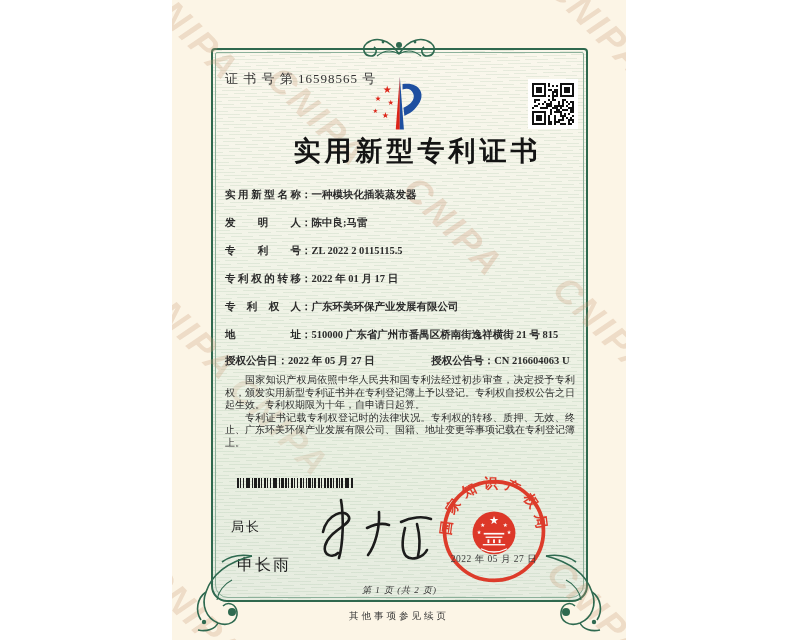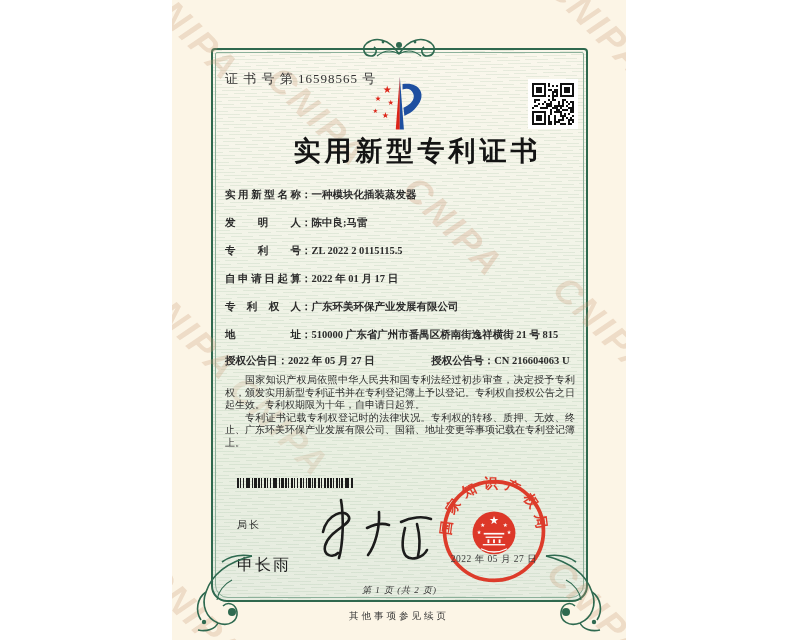--- a/index.html
+++ b/index.html
@@ -61,21 +61,21 @@
   .paras{position:absolute;left:14px;top:326px;width:350px;font-size:10px;line-height:12.6px;color:#2e2e2e;text-align:justify;}
   .paras p{margin:0;text-indent:2em;}
   
   .barcode{
     position:absolute;left:26px;top:430px;width:116px;height:10px;
     background-image:
       repeating-linear-gradient(90deg,#1c1c1c 0 1.5px,rgba(0,0,0,0) 1.5px 3px),
       repeating-linear-gradient(90deg,#1c1c1c 0 2px,rgba(0,0,0,0) 2px 9px),
       repeating-linear-gradient(90deg,#1c1c1c 0 1px,rgba(0,0,0,0) 1px 5.5px);
   }
-  .director-title{position:absolute;left:26px;top:470px;font-size:10px;font-family:Liberation Sans, sans-serif;color:#1d1d1d;letter-spacing:2px;}
+  .director-title{position:absolute;left:20px;top:470px;font-size:13px;font-family:Liberation Sans, sans-serif;color:#1d1d1d;letter-spacing:2px;}
   .director-name{position:absolute;left:26px;top:507px;font-size:16px;font-family:"Liberation Sans","DejaVu Sans",sans-serif;color:#1d1d1d;letter-spacing:2px;}
   .signature{position:absolute;left:90px;top:444px;width:136px;height:70px;}
   .seal{position:absolute;left:227px;top:427px;width:112px;height:112px;opacity:0.93;}
   .seal-date{position:absolute;left:201px;top:505px;width:164px;text-align:center;font-size:9.5px;color:#3a3a3a;letter-spacing:0.5px;}
   .page-footer{position:absolute;left:0;top:536px;width:100%;text-align:center;font-size:9px;color:#333;letter-spacing:1px;font-style:italic;}
   .continuation{position:absolute;left:0;top:610px;width:100%;text-align:center;font-size:9.5px;color:#333;letter-spacing:3px;z-index:3;}
   
   .ornament-top{position:absolute;left:167px;top:32px;width:120px;height:32px;z-index:4;}
   .flourish{position:absolute;width:72px;height:82px;z-index:4;}
   .fl-left{left:16px;top:552px;}
@@ -276,21 +276,21 @@
           <rect x="20" y="22" width="1" height="1" fill="#111"></rect>
           <rect x="21" y="22" width="1" height="1" fill="#111"></rect>
         </svg>
     </div>
 
     <div class="title">实用新型专利证书</div>
 
     <div class="row r1"><span class="flabel">实用新型名称</span><span>：</span><span>一种模块化插装蒸发器</span></div>
     <div class="row r2"><span class="flabel">发明人</span><span>：</span><span>陈中良;马雷</span></div>
     <div class="row r3"><span class="flabel">专利号</span><span>：</span><span>ZL 2022 2 0115115.5</span></div>
-    <div class="row r4"><span class="flabel">自申请日起算</span><span>：</span><span>2022 年 01 月 17 日</span></div>
+    <div class="row r4"><span class="flabel">专利权的转移</span><span>：</span><span>2022 年 01 月 17 日</span></div>
     <div class="row r5"><span class="flabel">专利权人</span><span>：</span><span>广东环美环保产业发展有限公司</span></div>
     <div class="row r6"><span class="flabel">地址</span><span>：</span><span>510000 广东省广州市番禺区桥南街逸祥横街 21 号 815</span></div>
     <div class="row r7">
       <span><span>授权公告日</span><span>：</span><span>2022 年 05 月 27 日</span></span>
       <span class="grant-second"><span>授权公告号</span><span>：</span><span>CN 216604063 U</span></span>
     </div>
 
     <div class="paras">
       <p>国家知识产权局依照中华人民共和国专利法经过初步审查，决定授予专利权，颁发实用新型专利证书并在专利登记簿上予以登记。专利权自授权公告之日起生效。专利权期限为十年，自申请日起算。</p>
       <p>专利证书记载专利权登记时的法律状况。专利权的转移、质押、无效、终止、广东环美环保产业发展有限公司、国籍、地址变更等事项记载在专利登记簿上。</p>

